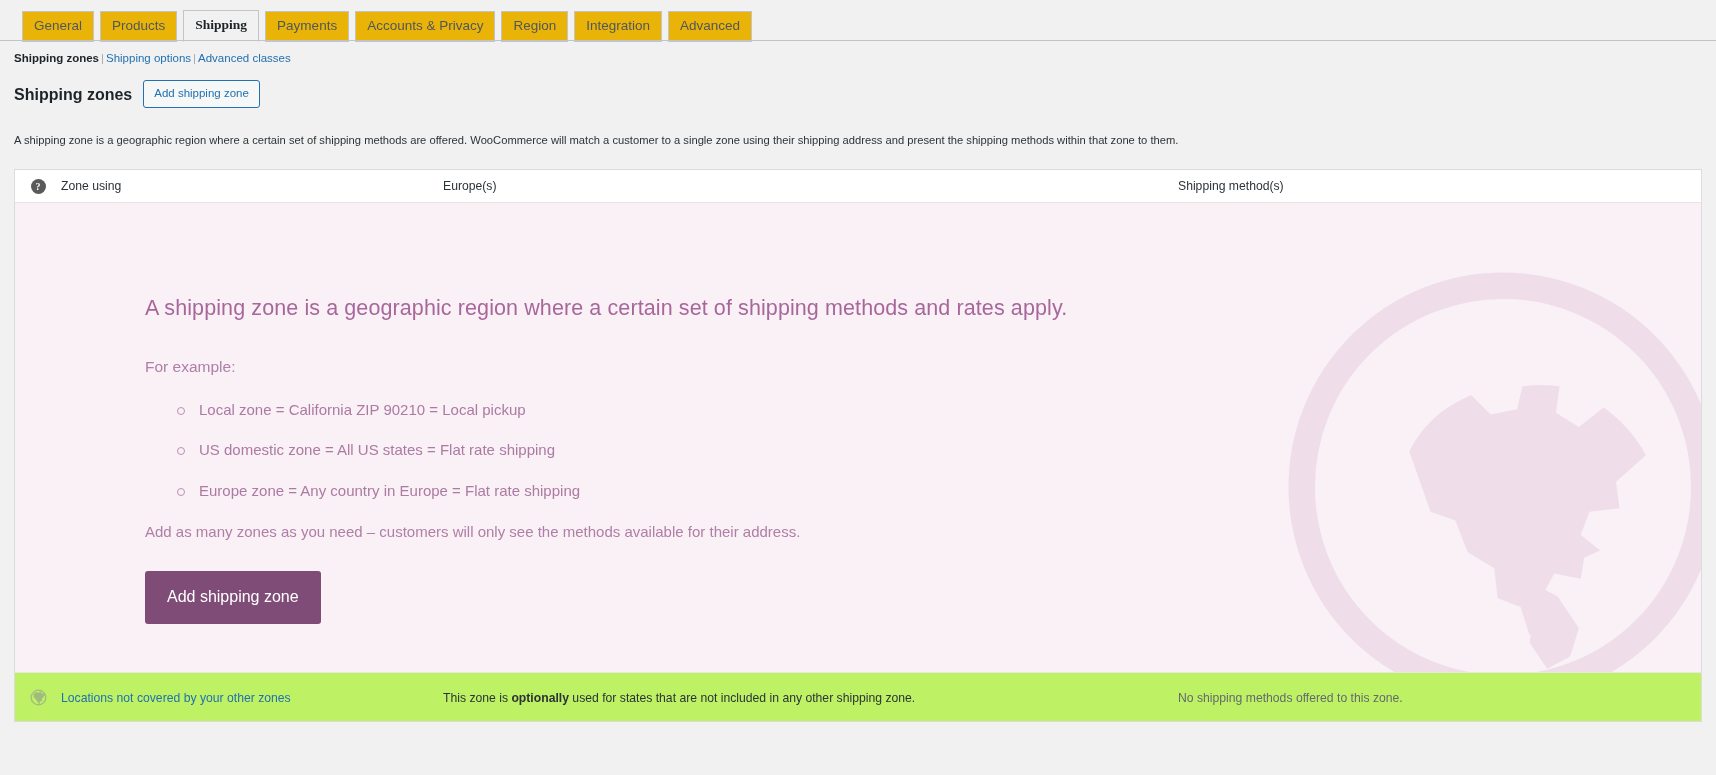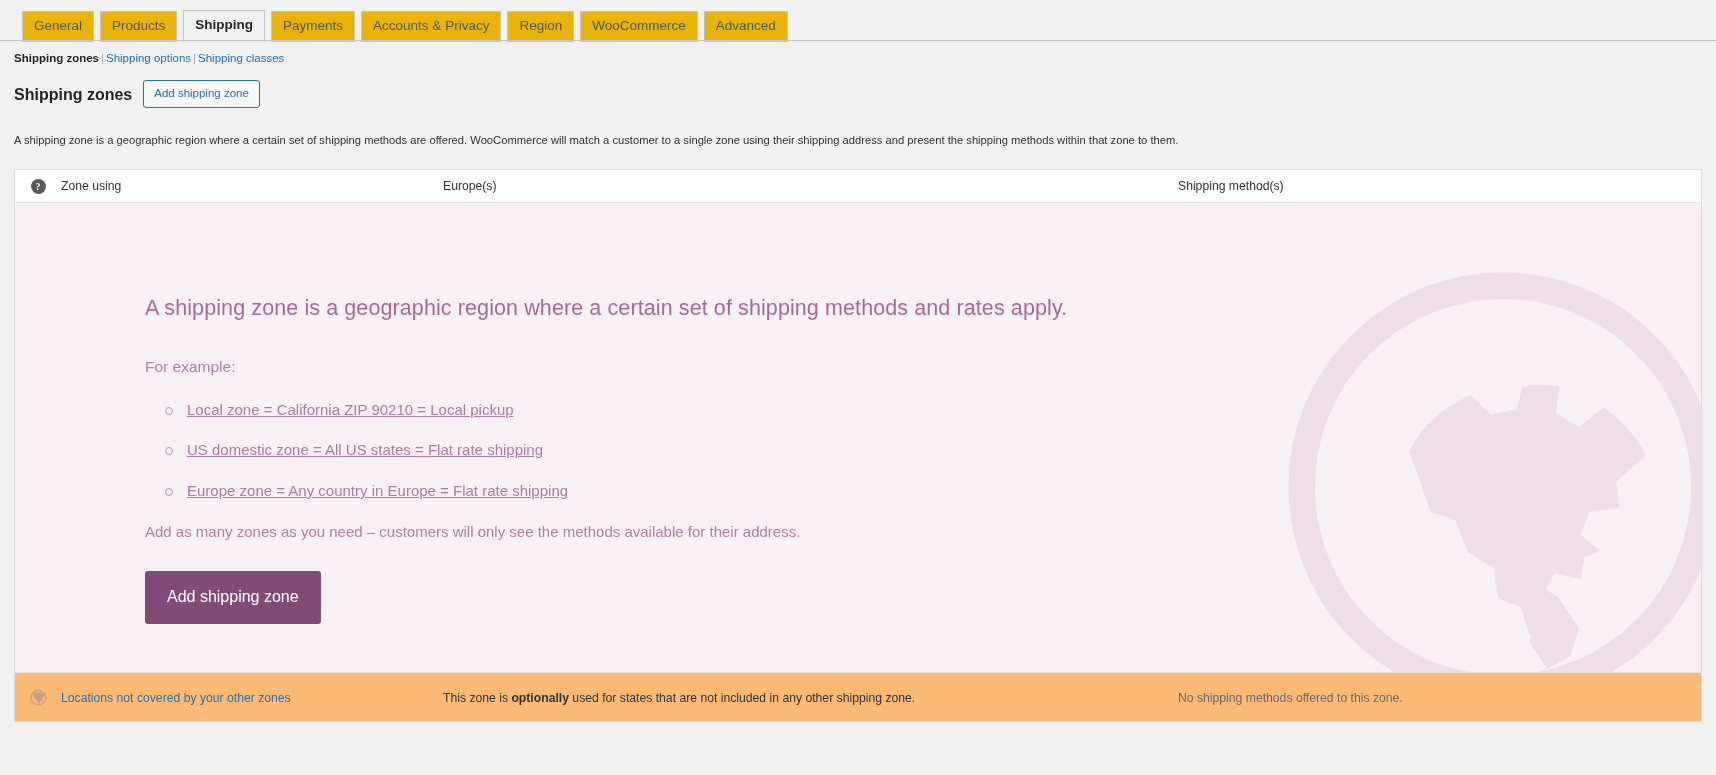--- a/index.html
+++ b/index.html
@@ -41,20 +41,21 @@
     border-radius: 0;
     cursor: pointer;
     white-space: nowrap;
   }
   .nav-tab.active {
     background: #f1f1f1;
     border-bottom-color: #f1f1f1;
     color: #1d2327;
     font-weight: 700;
     padding-bottom: 7px;
+    font-family: Liberation Serif, serif;
   }
 
   
   .subnav {
     padding: 9px 0 0 14px;
     font-size: 11.5px;
     color: #1d2327;
     line-height: 16px;
   }
   .subnav .current { font-weight: 700; color: #1d2327; }
@@ -168,26 +169,25 @@
     color: #b07ea6;
     line-height: 1.4;
   }
   .empty ul {
     margin: 22px 0 0;
     padding: 0 0 0 20px;
     list-style: none;
   }
   .empty ul li {
     position: relative;
-    margin: 0 0 21px;
+    margin: 0 12px 21px;
     padding-left: 22px;
     font-size: 15px;
     color: #ad7aa3;
     line-height: 1.3;
-    text-decoration: underline;
   }
   .empty ul li:before {
     content: "";
     position: absolute;
     left: 0; top: 7px;
     width: 6px; height: 6px;
     border: 1px solid #bd92b4;
     border-radius: 50%;
   }
   .empty .closing {
@@ -208,21 +208,21 @@
     border-radius: 3px;
     cursor: pointer;
     font-family: "Liberation Sans", sans-serif;
   }
 
   
   .frow {
     display: flex;
     align-items: center;
     height: 48px;
-    background: #fdba74;
+    background: #bef264;
     justify-content: space-between;
   }
   .frow .col-sort .globe-sm { opacity: .55; }
   .flink {
     color: #2271b1;
     font-size: 12.2px;
     text-decoration: none;
     cursor: pointer;
   }
   .fnote {
@@ -239,27 +239,27 @@
 <body>
 
 <div class="tabwrap">
   <div class="tabs">
     <a class="nav-tab">General</a>
     <a class="nav-tab">Products</a>
     <a class="nav-tab active">Shipping</a>
     <a class="nav-tab">Payments</a>
     <a class="nav-tab">Accounts &amp; Privacy</a>
     <a class="nav-tab">Region</a>
-    <a class="nav-tab">WooCommerce</a>
+    <a class="nav-tab">Integration</a>
     <a class="nav-tab">Advanced</a>
   </div>
 </div>
 
 <div class="subnav">
-  <span class="current">Shipping zones</span><span class="sep">|</span><a>Shipping options</a><span class="sep">|</span><a>Shipping classes</a>
+  <span class="current">Shipping zones</span><span class="sep">|</span><a>Shipping options</a><span class="sep">|</span><a>Advanced classes</a>
 </div>
 
 <div class="titlerow">
   <h1 class="page-title">Shipping zones</h1>
   <button class="btn-outline">Add shipping zone</button>
 </div>
 
 <p class="intro">A shipping zone is a geographic region where a certain set of shipping methods are offered. WooCommerce will match a customer to a single zone using their shipping address and present the shipping methods within that zone to them.</p>
 
 <div class="zones-table">

